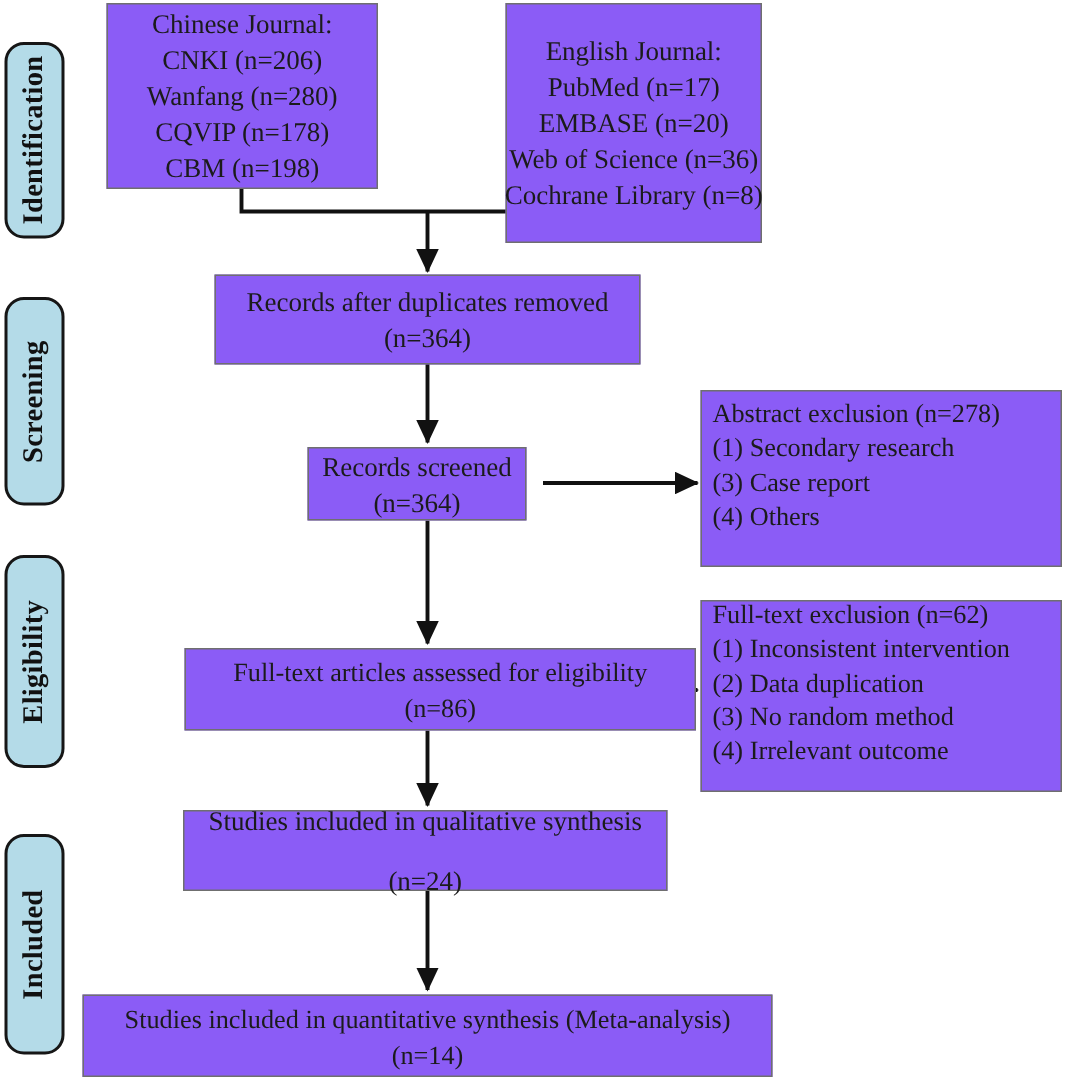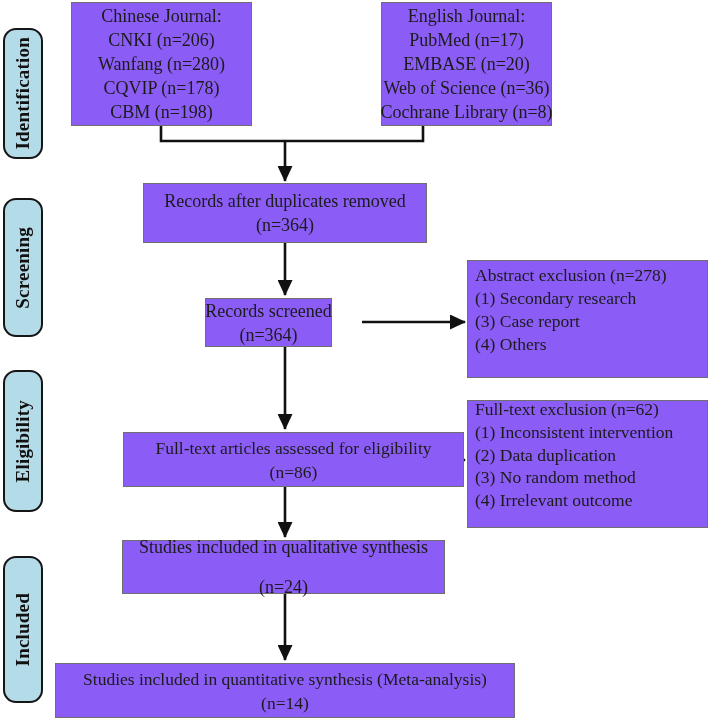--- a/index.html
+++ b/index.html
@@ -36,23 +36,23 @@
     display: flex;
     flex-direction: column;
     justify-content: center;
     align-items: center;
     text-align: center;
     font-size: 18px;
     line-height: 24px;
   }
   .box .line { white-space: nowrap; }
   .box-chinese   { left: 71px;  top: 2px;   width: 181px; height: 124px; }
-  .box-english   { left: 337px; top: 2px;   width: 171px; height: 124px; margin-left: 44px; }
+  .box-english   { left: 337px; top: 2px;   width: 171px; height: 160px; }
   .box-dup       { left: 143px; top: 183px; width: 284px; height: 60px; }
-  .box-screened  { left: 205px; top: 298px; width: 127px; height: 49px; }
+  .box-screened  { left: 205px; top: 298px; width: 146px; height: 49px; }
   .box-ftassess  { left: 123px; top: 432px; width: 341px; height: 55px; font-size: 17.5px; }
   .box-qual      { left: 122px; top: 540px; width: 323px; height: 54px; gap: 16px; }
   .box-quant     { left: 55px;  top: 663px; width: 460px; height: 55px; font-size: 17.5px; }
   .box-exclusion {
     align-items: flex-start;
     text-align: left;
     padding: 2px 4px 20px 7px;
     font-size: 17.5px;
     line-height: 22.8px;
   }

